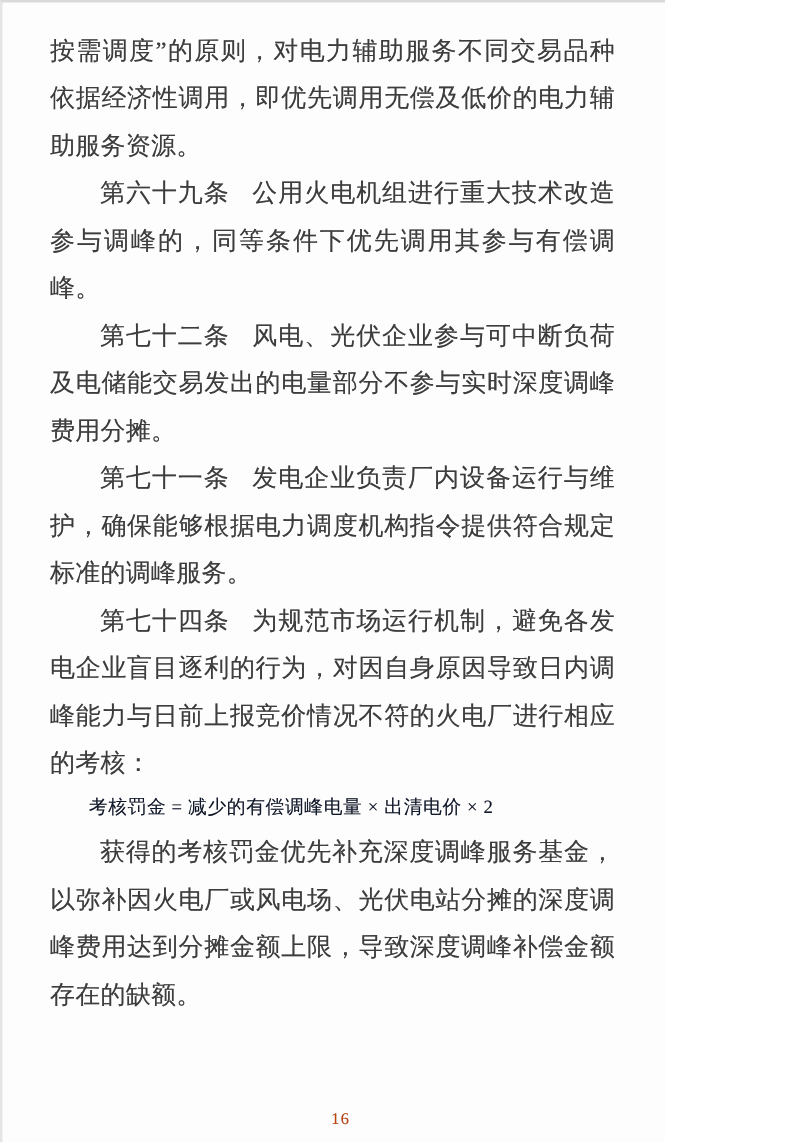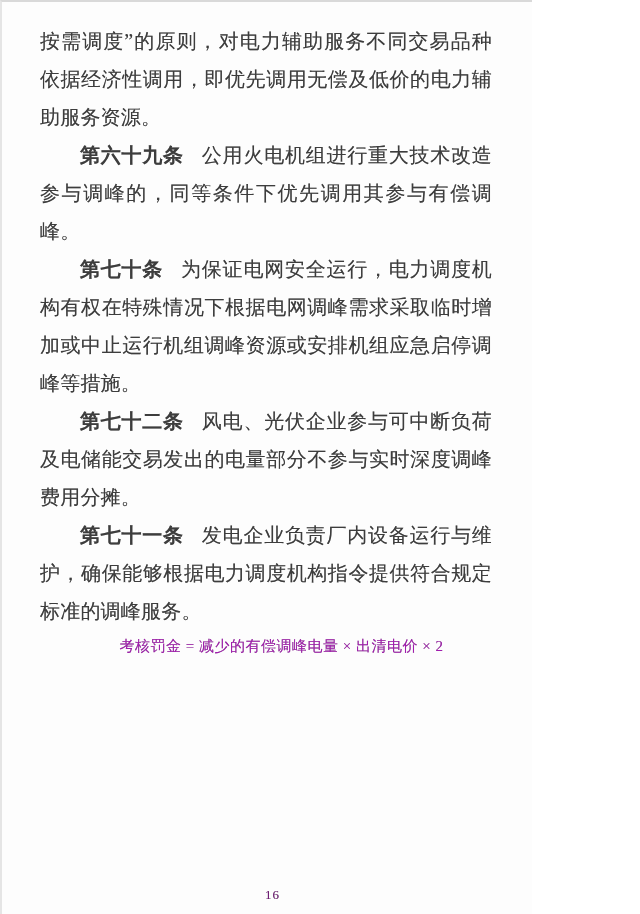--- a/index.html
+++ b/index.html
@@ -27,62 +27,62 @@
     margin: 0;
     font-size: 20px;
     line-height: 38px;
     text-align: justify;
     letter-spacing: 0.2px;
   }
   .para.indent {
     text-indent: 2em;
   }
   .art {
-    font-weight: bold;
+    font-weight: normal;
     margin-right: 0.9em;
     margin-top: 12px;
   }
   .formula {
     margin: 0;
     font-size: 15px;
     line-height: 33px;
     padding-left: 31px;
     letter-spacing: 0.5px;
-    color: #a21caf;
-    text-align: center;
+    color: #0f172a;
   }
   .footer {
     position: absolute;
     left: 0;
     right: 0;
     bottom: 11px;
     text-align: center;
     font-size: 13px;
     letter-spacing: 1px;
-    color: #701a75;
+    color: #c2410c;
     padding-left: 11px;
   }
 </style>
 </head>
 <body>
 
 <div class="page">
   <div class="content">
 
     <p class="para"><span>按需调度”的原则，对电力辅助服务不同交易品种依据经济性调用，即优先调用无偿及低价的电力辅助服务资源。</span></p>
 
     <p class="para indent"><span class="art">第六十九条</span><span>公用火电机组进行重大技术改造参与调峰的，同等条件下优先调用其参与有偿调峰。</span></p>
 
-    <p class="para indent"><span class="art">第七十条</span><span>为保证电网安全运行，电力调度机构有权在特殊情况下根据电网调峰需求采取临时增加或中止运行机组调峰资源或安排机组应急启停调峰等措施。</span></p>
 
     <p class="para indent"><span class="art">第七十二条</span><span>风电、光伏企业参与可中断负荷及电储能交易发出的电量部分不参与实时深度调峰费用分摊。</span></p>
 
     <p class="para indent"><span class="art">第七十一条</span><span>发电企业负责厂内设备运行与维护，确保能够根据电力调度机构指令提供符合规定标准的调峰服务。</span></p>
 
 
+    <p class="para indent"><span class="art">第七十四条</span><span>为规范市场运行机制，避免各发电企业盲目逐利的行为，对因自身原因导致日内调峰能力与日前上报竞价情况不符的火电厂进行相应的考核：</span></p>
 
     <p class="formula">考核罚金 = 减少的有偿调峰电量 × 出清电价 × 2</p>
 
+    <p class="para indent"><span>获得的考核罚金优先补充深度调峰服务基金，以弥补因火电厂或风电场、光伏电站分摊的深度调峰费用达到分摊金额上限，导致深度调峰补偿金额存在的缺额。</span></p>
 
   </div>
 
   <div class="footer">16</div>
 </div>
 
 </body></html>

